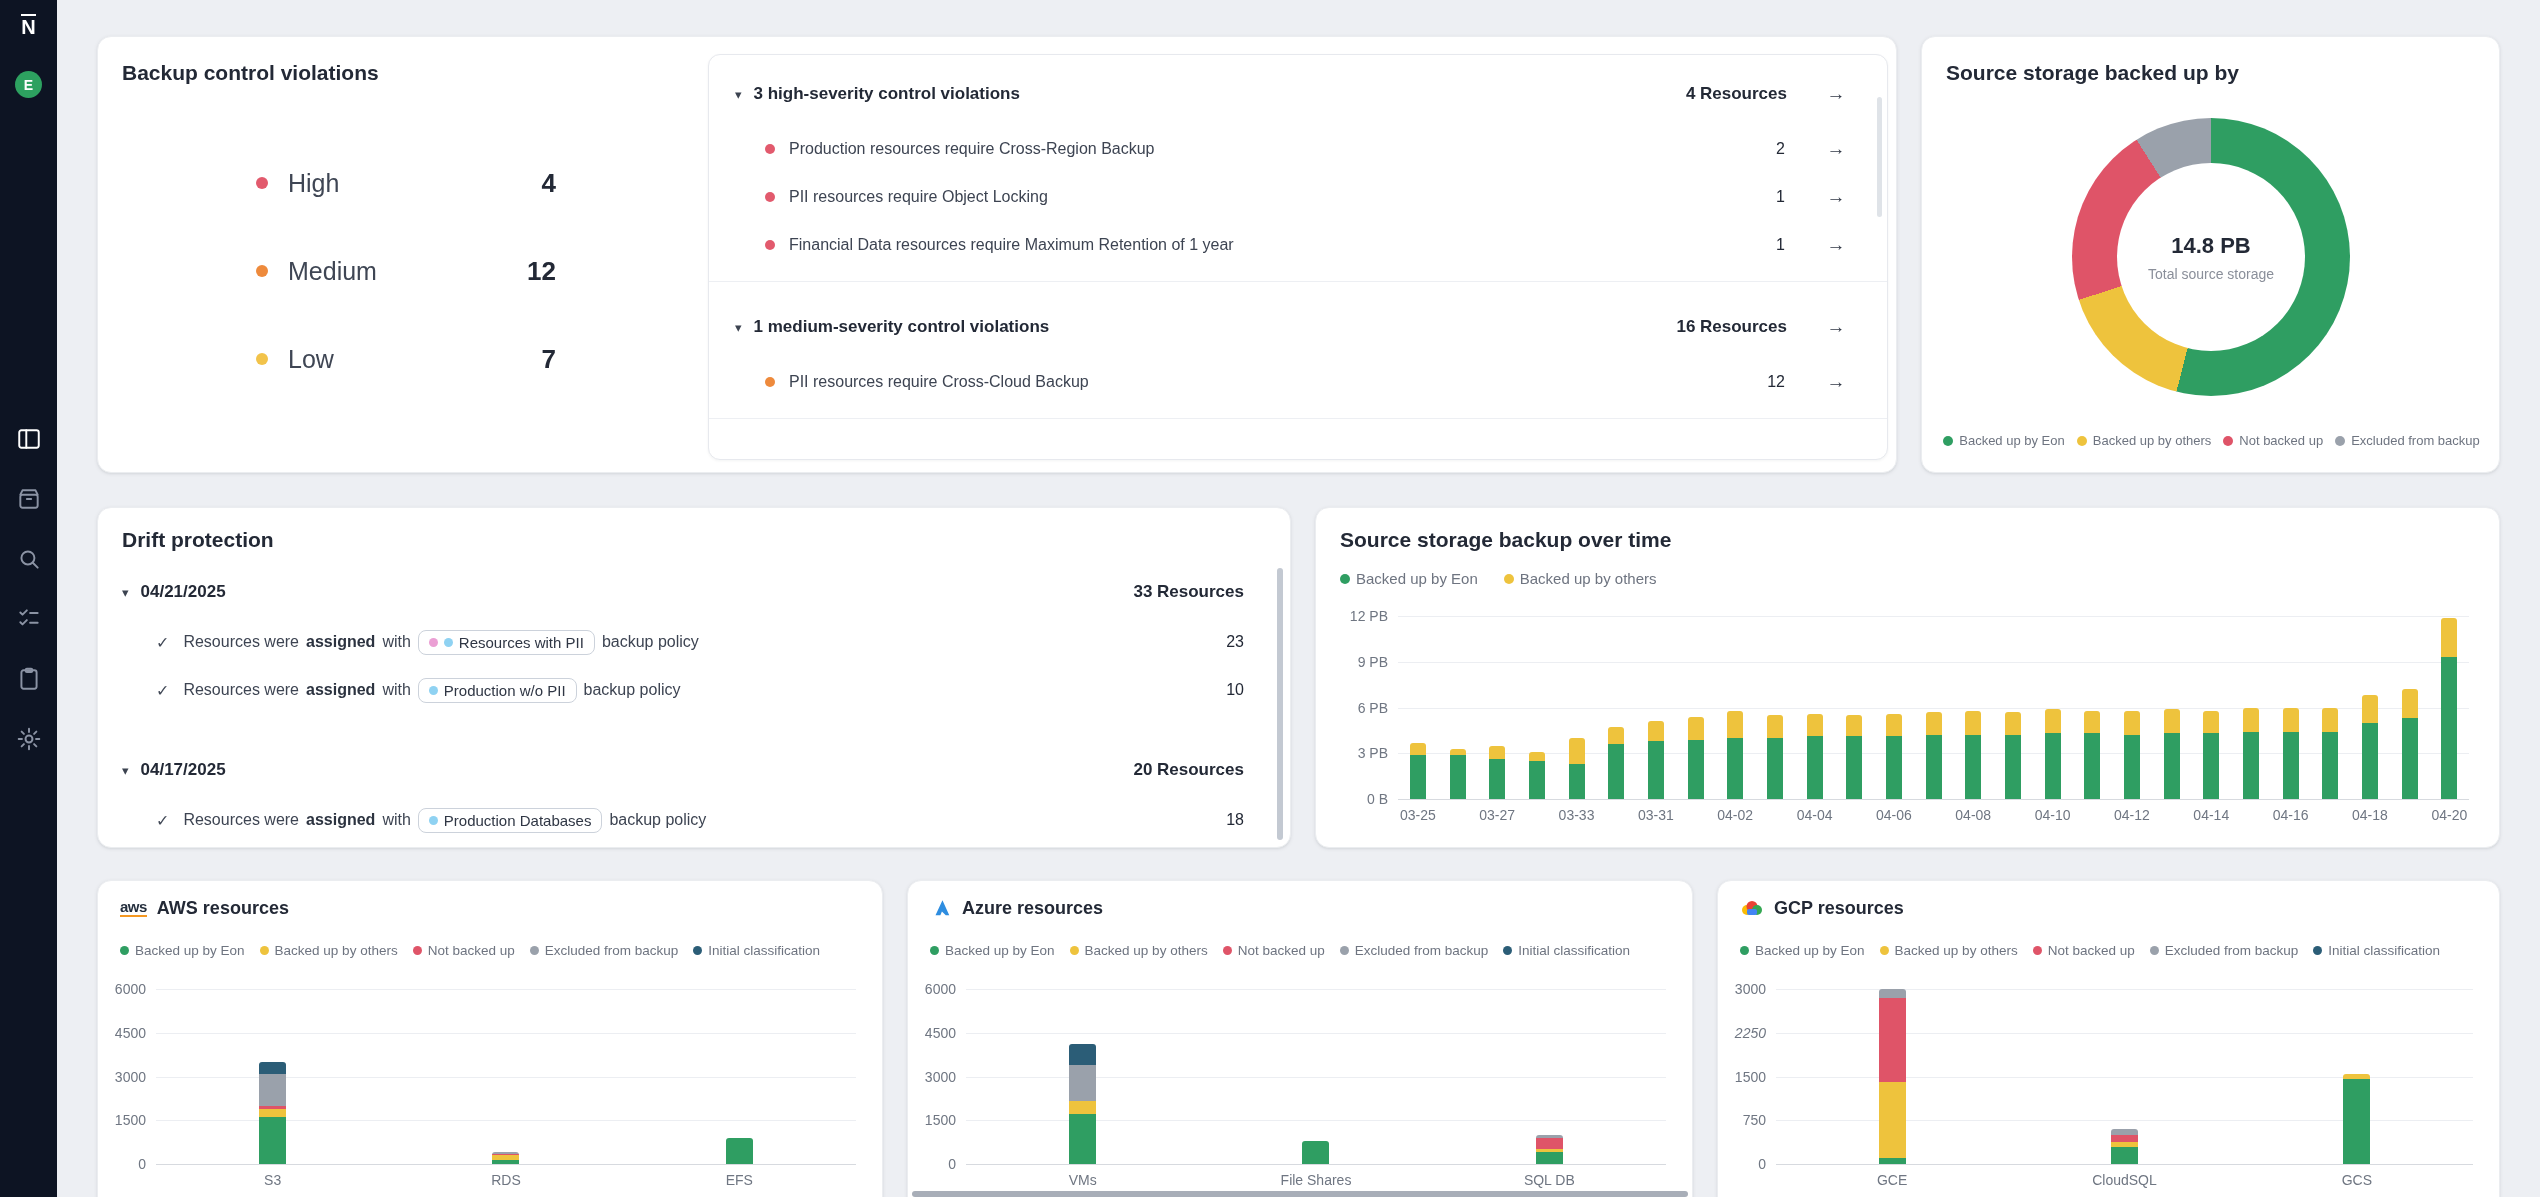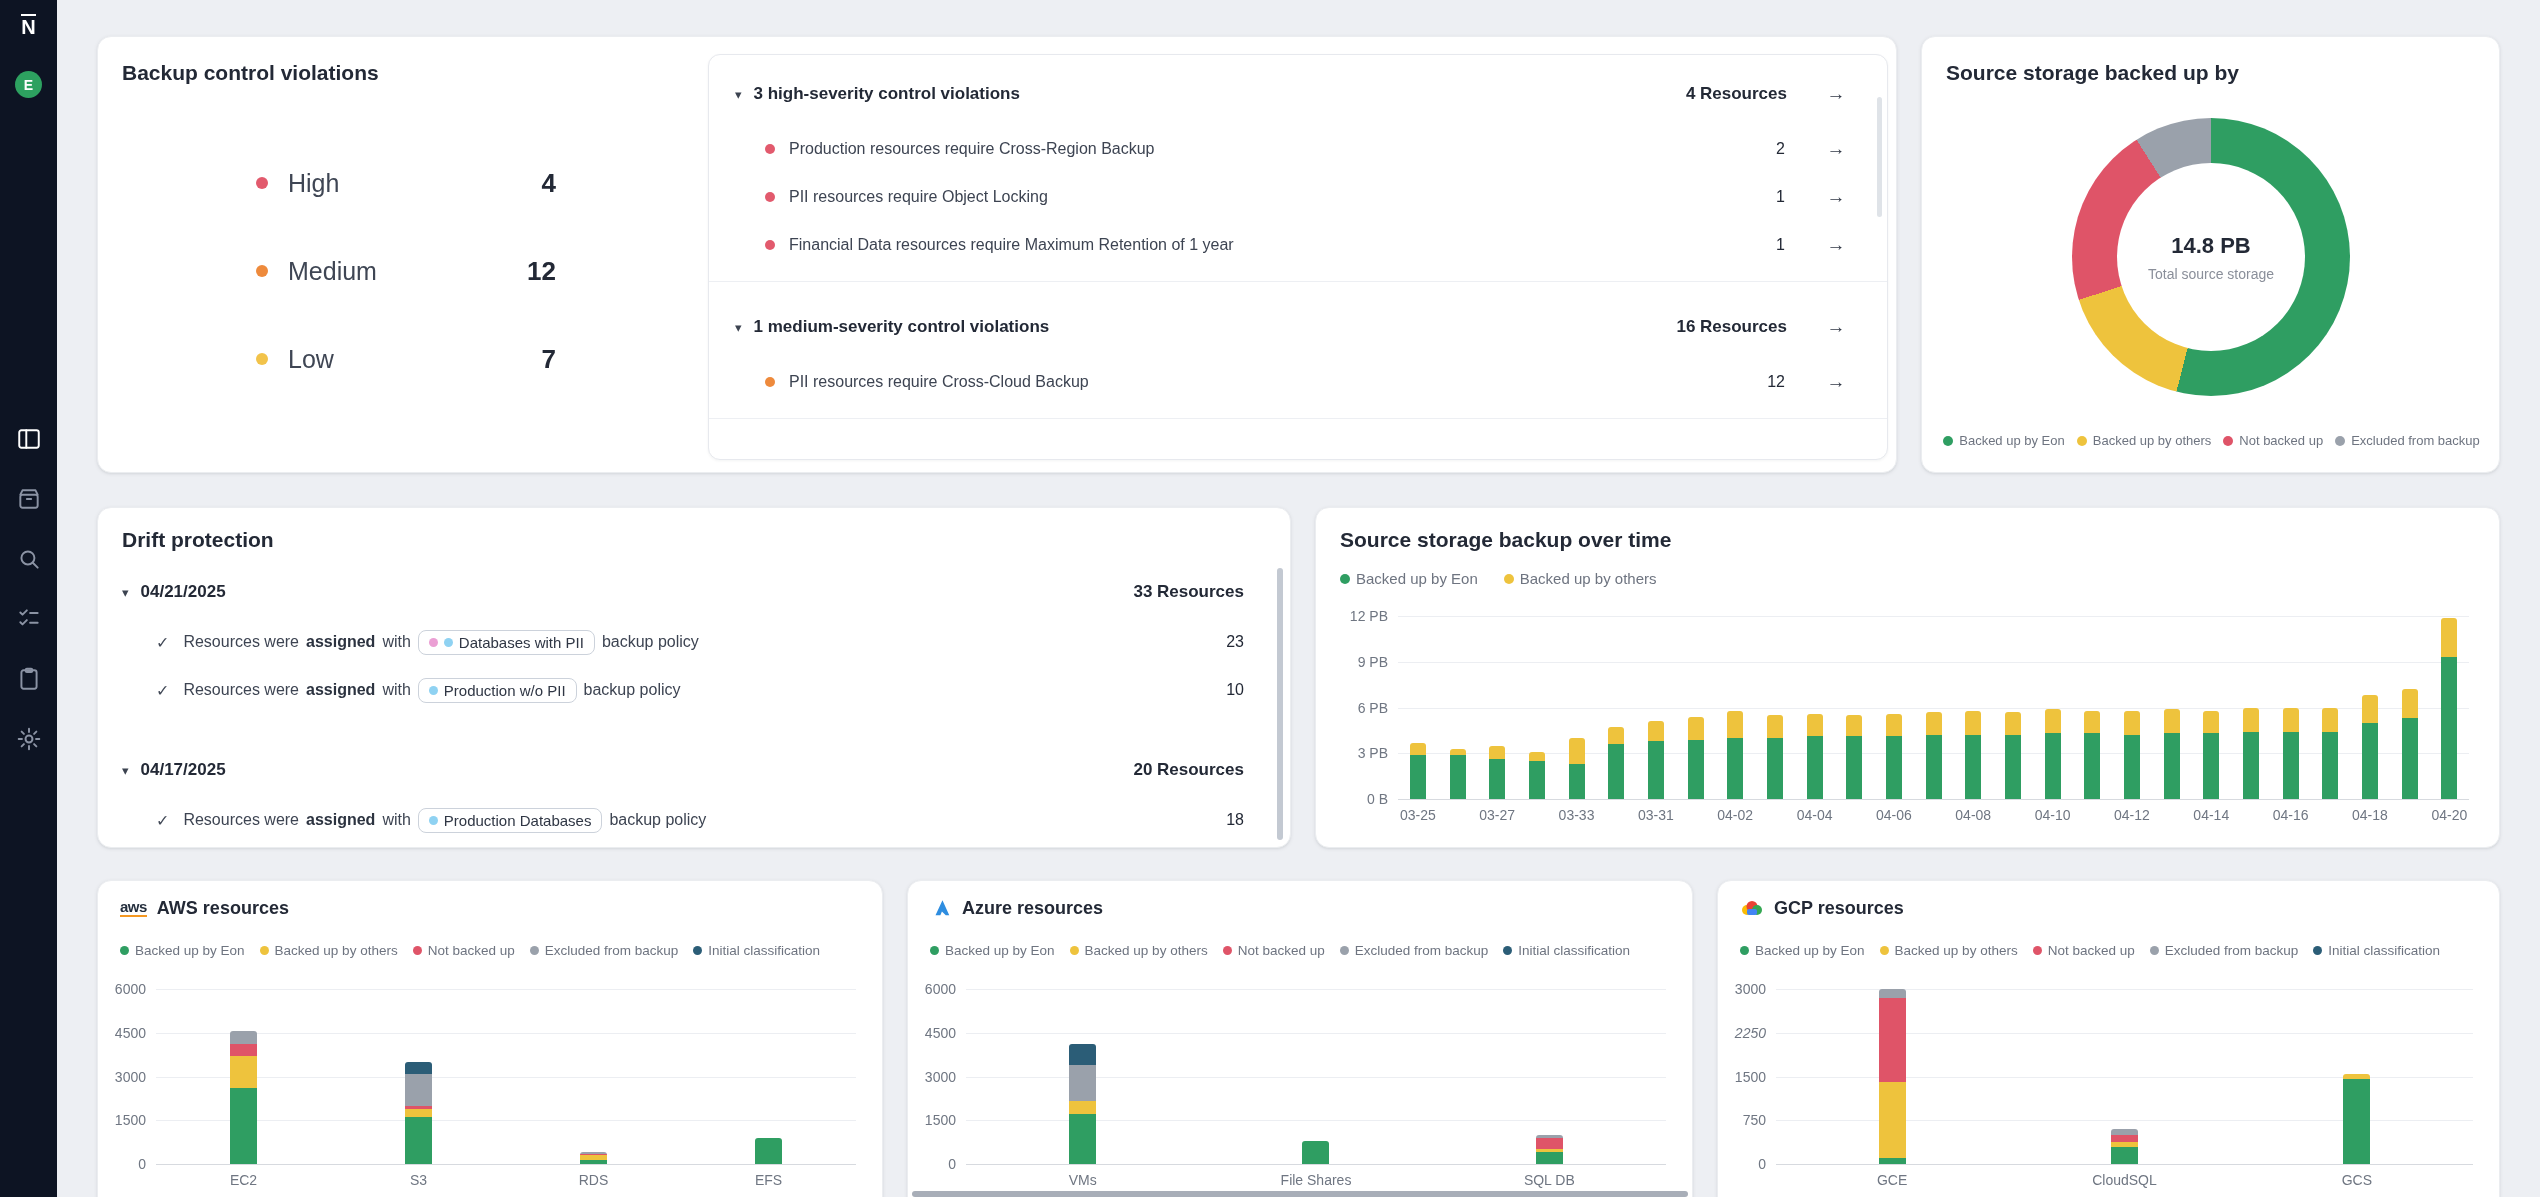--- a/index.html
+++ b/index.html
@@ -256,21 +256,21 @@
       </div>
       <div class="drow">
         <span class="dcheck">✓</span>
         <span class="dtext">
           <span>Resources were</span>
           <span class="dbold">assigned</span>
           <span>with</span>
           <span class="chip">
             <span class="chip-dot" style="background: rgb(235, 159, 212);"></span>
             <span class="chip-dot" style="background: rgb(143, 210, 242);"></span>
-            <span>Databases with PII</span>
+            <span>Resources with PII</span>
           </span>
           <span>backup policy</span>
         </span>
         <span class="dcount">23</span>
       </div>
       <div class="drow">
         <span class="dcheck">✓</span>
         <span class="dtext">
           <span>Resources were</span>
           <span class="dbold">assigned</span>
@@ -564,29 +564,20 @@
       </div>
     <div class="plot">
         <div class="gridline" style="top: 0%;"></div>
         <div class="gridline" style="top: 25%;"></div>
         <div class="gridline" style="top: 50%;"></div>
         <div class="gridline" style="top: 75%;"></div>
         <div class="gridline base" style="top: 100%;"></div>
         <div class="bars">
           <div class="slot">
             <div class="bar" style="width: 27px;">
-              <div class="seg" style="height: 13.125px; background: rgb(154, 161, 171);"></div>
-              <div class="seg" style="height: 11.6667px; background: rgb(223, 84, 104);"></div>
-              <div class="seg" style="height: 32.0833px; background: rgb(238, 195, 61);"></div>
-              <div class="seg" style="height: 75.8333px; background: rgb(47, 158, 98);"></div>
-            </div>
-            <div class="xlabel">EC2</div>
-          </div>
-          <div class="slot">
-            <div class="bar" style="width: 27px;">
               <div class="seg" style="height: 11.6667px; background: rgb(43, 93, 119);"></div>
               <div class="seg" style="height: 32.0833px; background: rgb(154, 161, 171);"></div>
               <div class="seg" style="height: 2.91667px; background: rgb(223, 84, 104);"></div>
               <div class="seg" style="height: 8.75px; background: rgb(238, 195, 61);"></div>
               <div class="seg" style="height: 46.6667px; background: rgb(47, 158, 98);"></div>
             </div>
             <div class="xlabel">S3</div>
           </div>
           <div class="slot">
             <div class="bar" style="width: 27px;">

